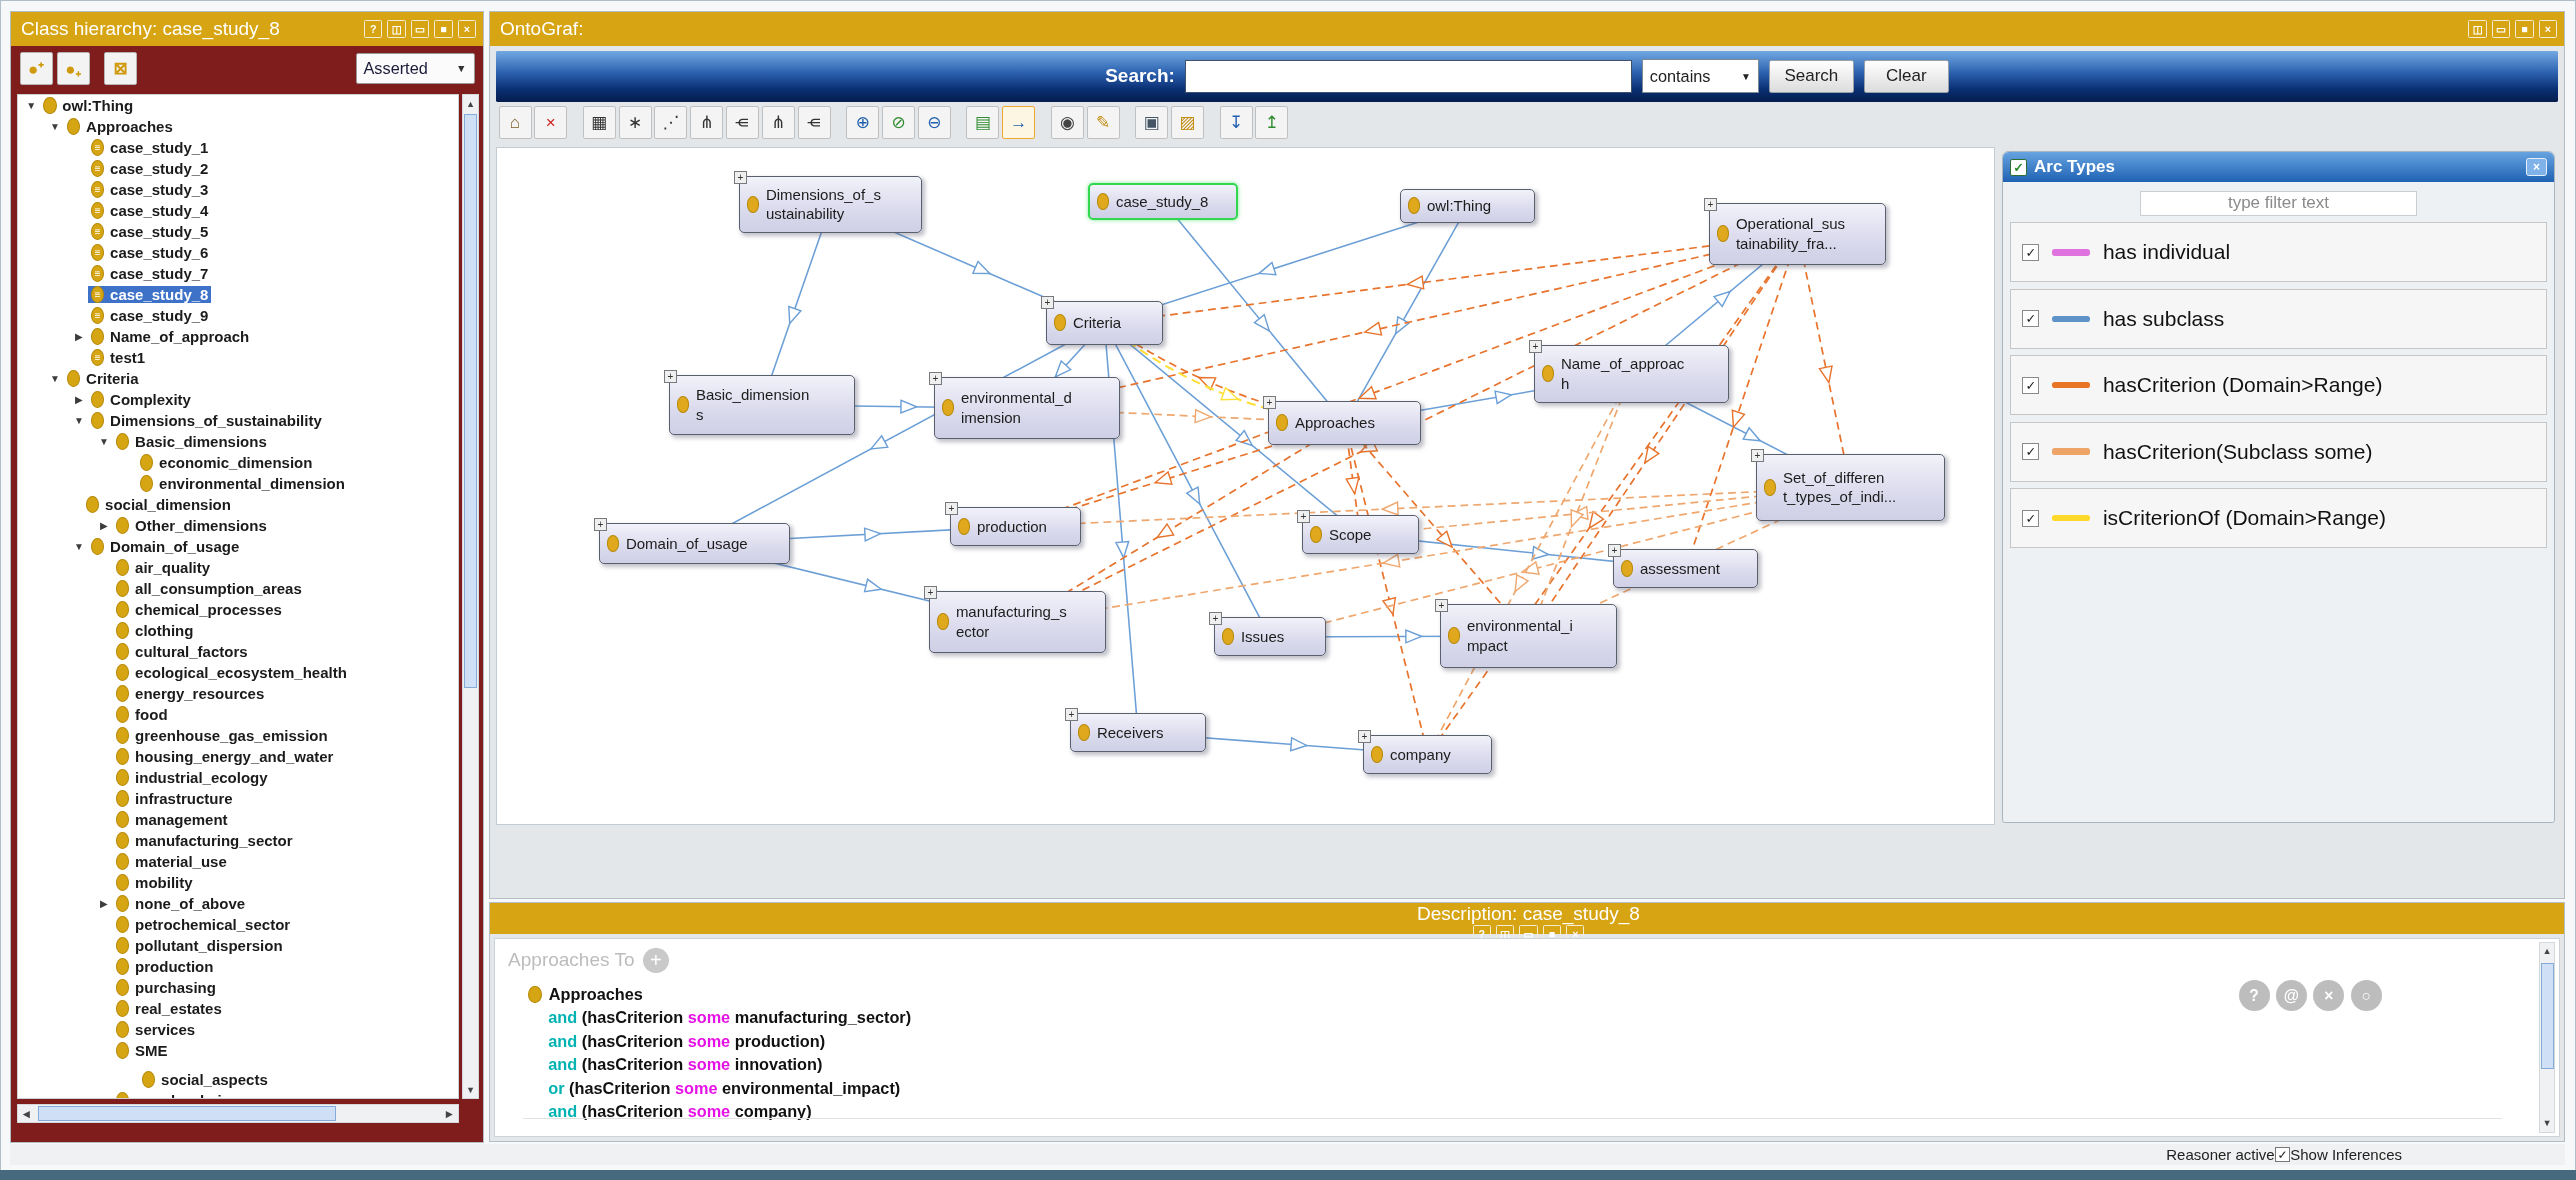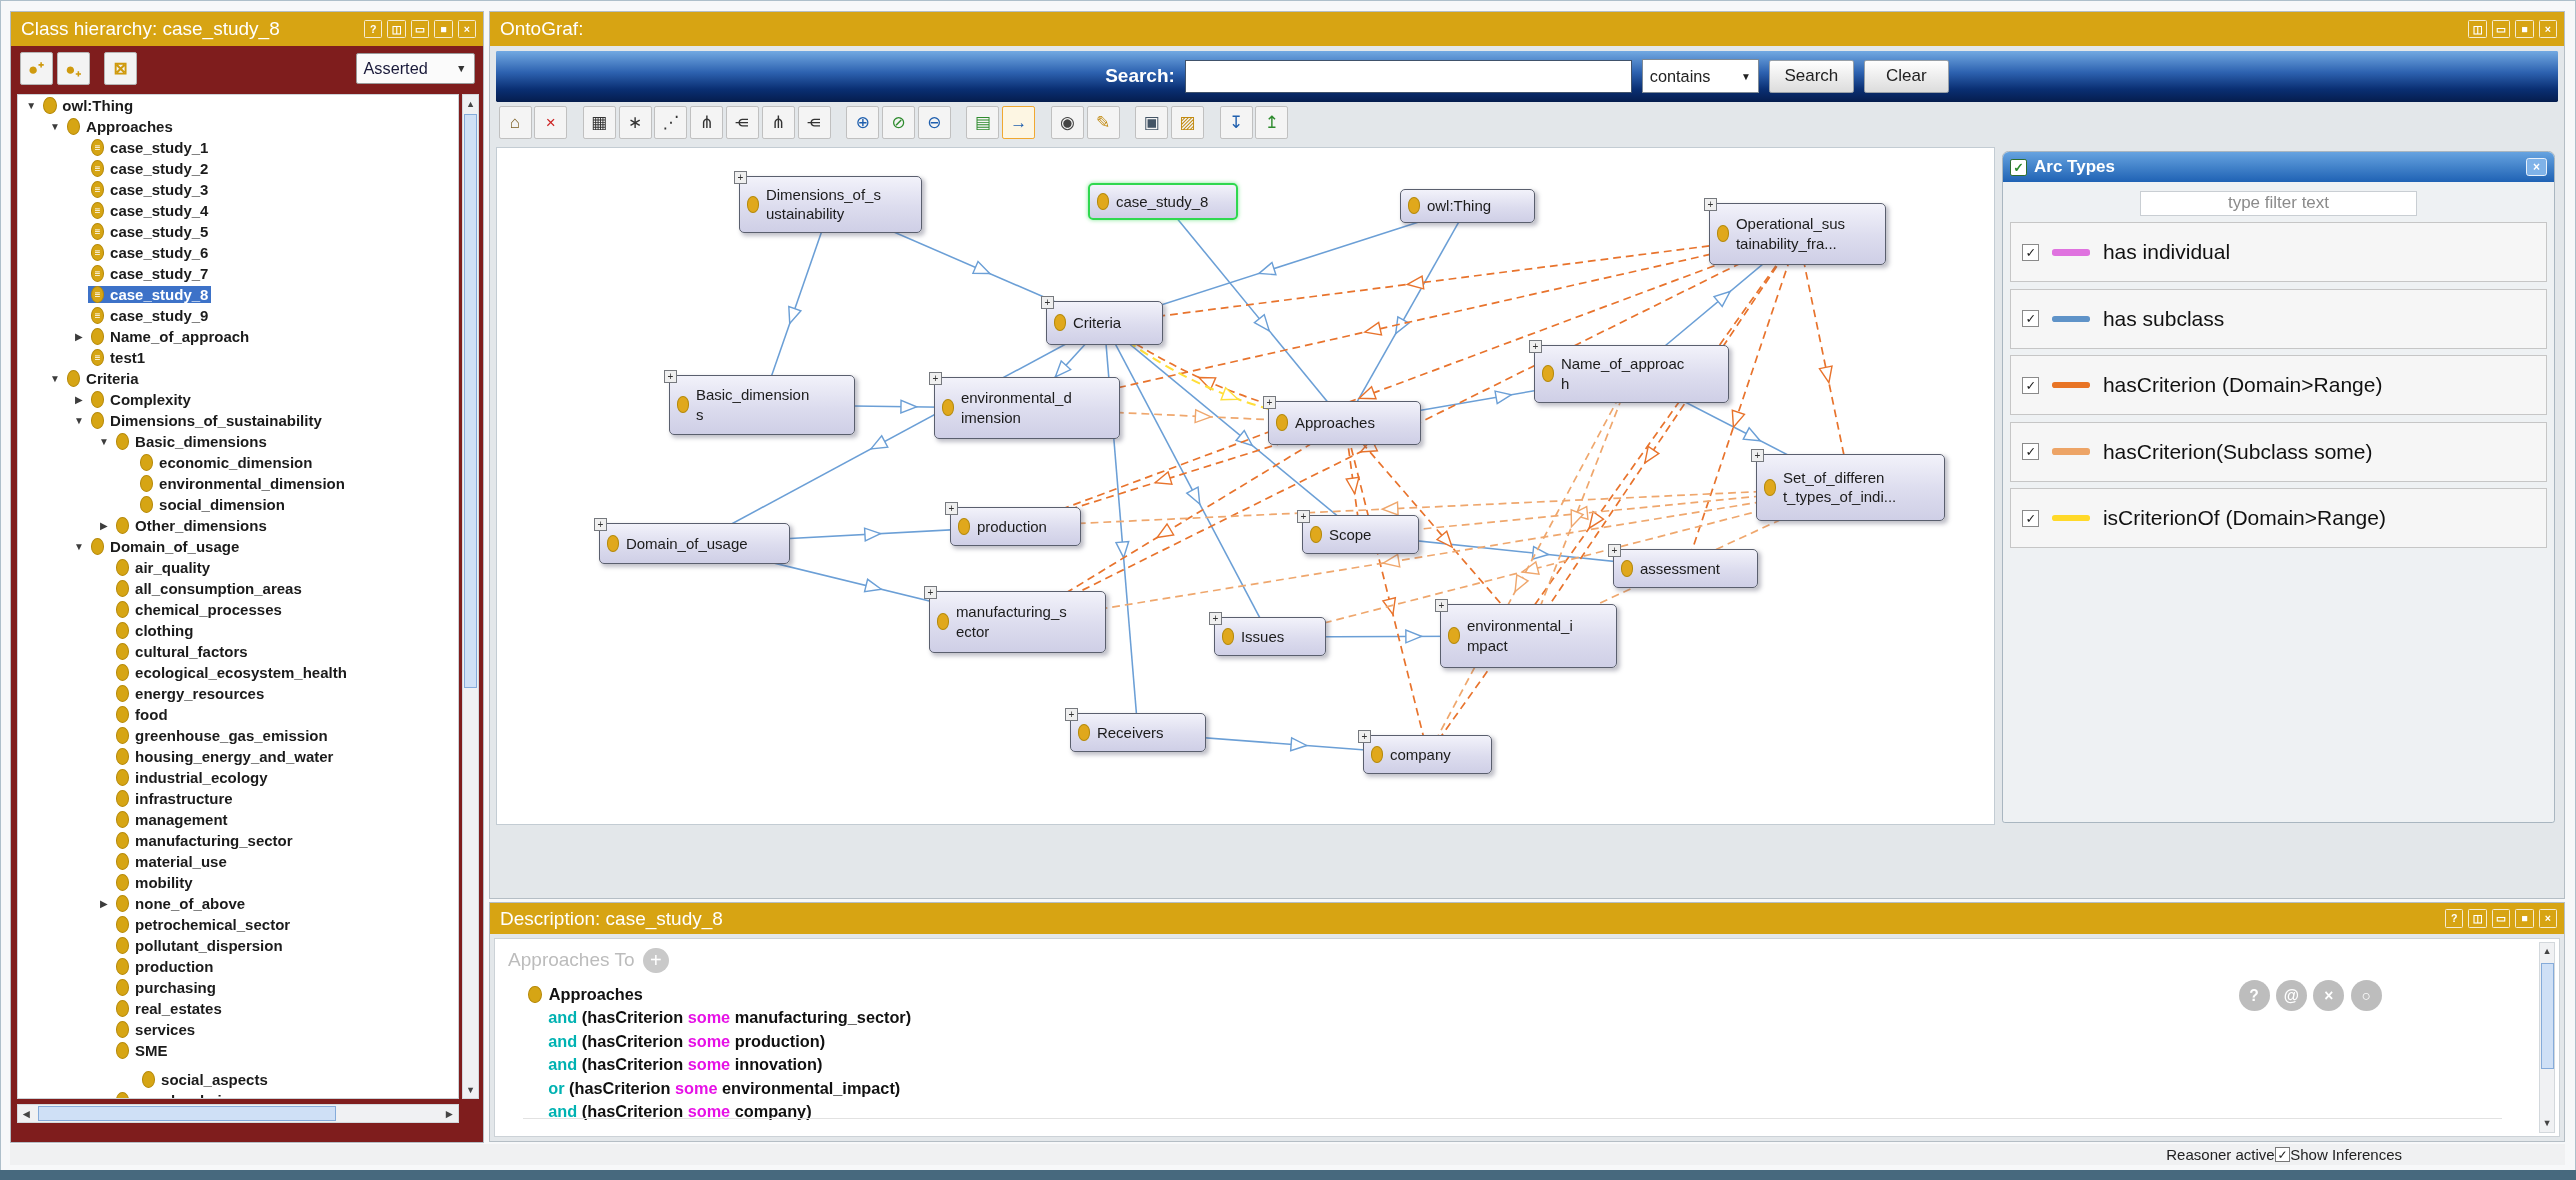--- a/index.html
+++ b/index.html
@@ -263,21 +263,21 @@
           <span>economic_dimension</span>
         </span>
       </div>
       <div class="trow" style="padding-left: 101px;">
         <span class="tarrow"></span>
         <span class="hl">
           <span class="ti"></span>
           <span>environmental_dimension</span>
         </span>
       </div>
-      <div class="trow" style="padding-left: 101px;">
+      <div class="trow" style="padding-left: 47px;">
         <span class="tarrow"></span>
         <span class="hl">
           <span class="ti"></span>
           <span>social_dimension</span>
         </span>
       </div>
       <div class="trow" style="padding-left: 77px;">
         <span class="tarrow">▶</span>
         <span class="hl">
           <span class="ti"></span>
@@ -753,21 +753,21 @@
             <span class="arccb">✓</span>
             <span class="arcline" style="background: rgb(255, 217, 41);"></span>
             <span class="arclabel">isCriterionOf (Domain&gt;Range)</span>
           </div>
         </div>
     </div>
   </div>
 </div>
 
 <div id="desc-panel">
-  <div class="goldbar" style="height:31px;">
+  <div class="goldbar" style="height:31px;flex-direction:column;">
     <span>Description: case_study_8</span>
     <span class="wcwrap" id="desc-wc">
         <span class="wc">?</span>
         <span class="wc">◫</span>
         <span class="wc">▭</span>
         <span class="wc">■</span>
         <span class="wc">×</span>
       </span>
   </div>
   <div id="desc-body">

